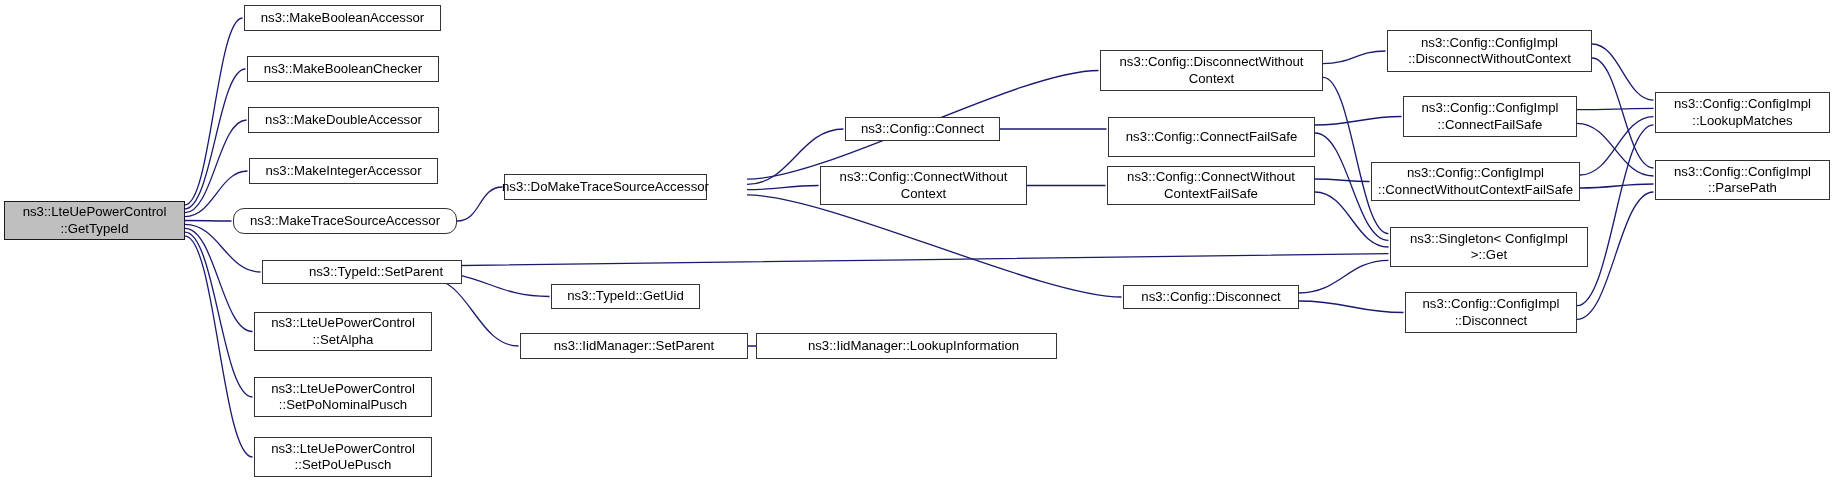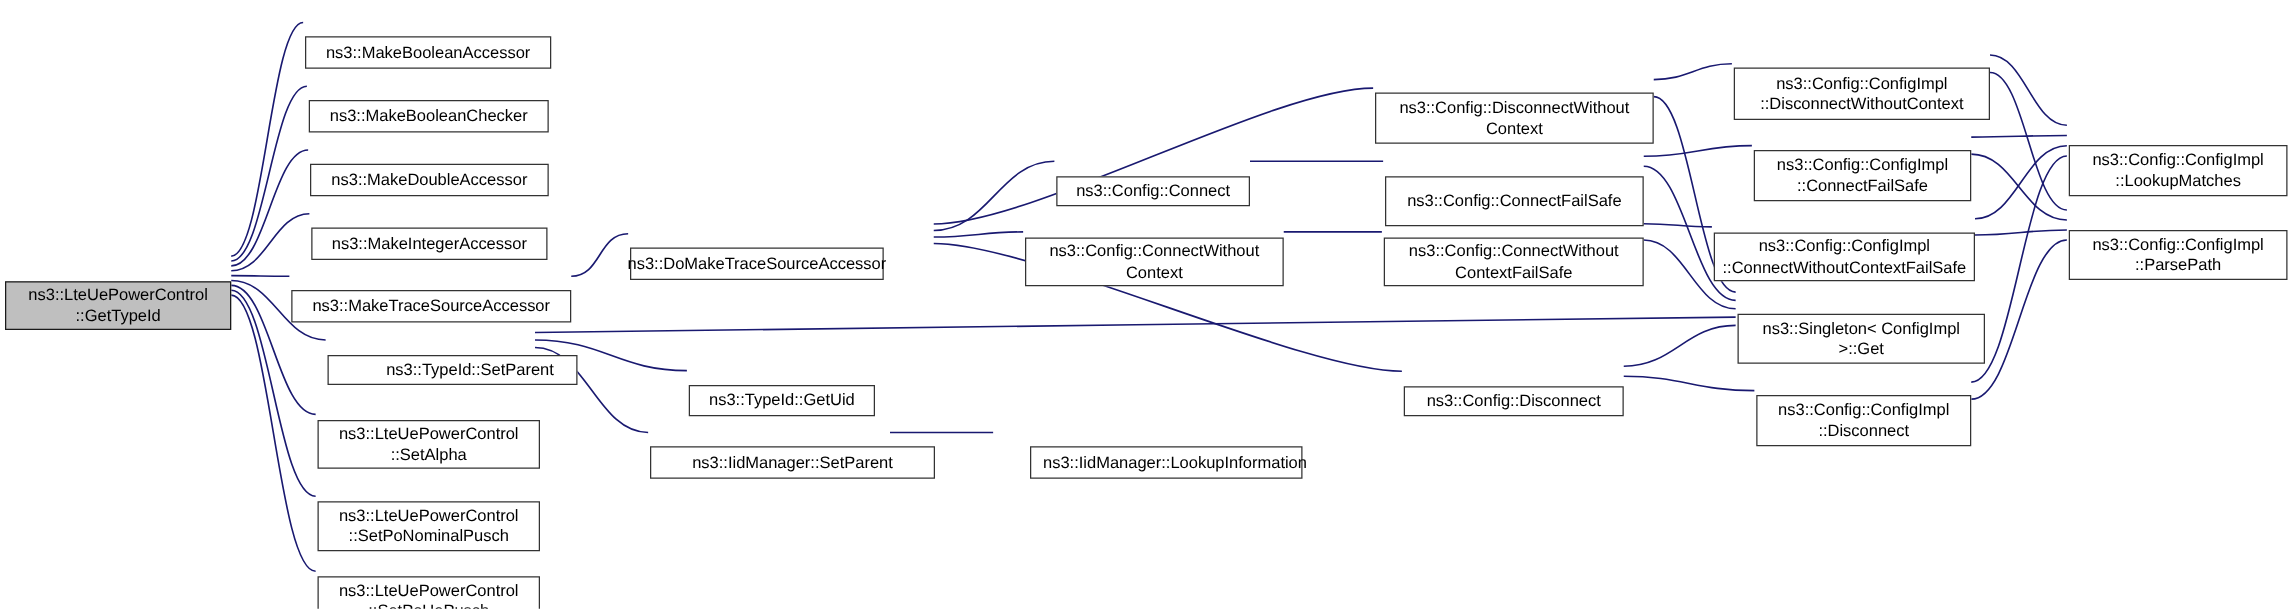--- a/index.html
+++ b/index.html
@@ -17,21 +17,20 @@
     background: #ffffff;
     color: #000000;
     display: flex;
     align-items: center;
     justify-content: center;
     text-align: center;
     font-size: 13.2px;
     line-height: 1.22;
     white-space: pre-line;
     cursor: pointer;
-    margin-top: 24px;
   }
   .gnode.main {
     background: #bfbfbf;
     border-color: #1a1a1a;
   }
   #edges {
     position: absolute;
     left: 0; top: 0;
     pointer-events: none;
   }
@@ -83,32 +82,32 @@
       <path d="M1580,188 C1613.075,188 1620.425,184 1653.5,184" stroke="#191970" marker-end="url(#arrow)"></path>
       <path d="M1577,305.6666666666667 C1611.425,305.6666666666667 1619.075,124.8 1653.5,124.8" stroke="#191970" marker-end="url(#arrow)"></path>
       <path d="M1577,319.3333333333333 C1611.425,319.3333333333333 1619.075,192 1653.5,192" stroke="#191970" marker-end="url(#arrow)"></path>
     </svg>
 <div class="gnode main" style="left: 4px; top: 201px; width: 181px; height: 39px;">ns3::LteUePowerControl
 ::GetTypeId</div>
     <div class="gnode" style="left: 244px; top: 5px; width: 197px; height: 26px;">ns3::MakeBooleanAccessor</div>
     <div class="gnode" style="left: 247px; top: 56px; width: 192px; height: 26px;">ns3::MakeBooleanChecker</div>
     <div class="gnode" style="left: 248px; top: 107px; width: 191px; height: 26px;">ns3::MakeDoubleAccessor</div>
     <div class="gnode" style="left: 249px; top: 158px; width: 189px; height: 26px;">ns3::MakeIntegerAccessor</div>
-    <div class="gnode" style="left: 233px; top: 208px; width: 224px; height: 26px;">ns3::MakeTraceSourceAccessor</div>
+    <div class="gnode" style="left: 233px; top: 208px; width: 224px; height: 26px; border-radius: 11px;">ns3::MakeTraceSourceAccessor</div>
     <div class="gnode" style="left: 262px; top: 260px; width: 200px; height: 24px; padding-left: 28px;">ns3::TypeId::SetParent</div>
     <div class="gnode" style="left: 254px; top: 312px; width: 178px; height: 39px;">ns3::LteUePowerControl
 ::SetAlpha</div>
     <div class="gnode" style="left: 254px; top: 377px; width: 178px; height: 40px;">ns3::LteUePowerControl
 ::SetPoNominalPusch</div>
     <div class="gnode" style="left: 254px; top: 437px; width: 178px; height: 40px;">ns3::LteUePowerControl
 ::SetPoUePusch</div>
     <div class="gnode" style="left: 504px; top: 174px; width: 203px; height: 26px;">ns3::DoMakeTraceSourceAccessor</div>
     <div class="gnode" style="left: 551px; top: 284px; width: 149px; height: 25px;">ns3::TypeId::GetUid</div>
     <div class="gnode" style="left: 520px; top: 333px; width: 228px; height: 26px;">ns3::IidManager::SetParent</div>
-    <div class="gnode" style="left: 824px; top: 333px; width: 218px; height: 26px; padding-left: 14px;">ns3::IidManager::LookupInformation</div>
+    <div class="gnode" style="left: 756px; top: 333px; width: 301px; height: 26px; padding-left: 14px;">ns3::IidManager::LookupInformation</div>
     <div class="gnode" style="left: 845px; top: 117px; width: 155px; height: 24px;">ns3::Config::Connect</div>
     <div class="gnode" style="left: 820px; top: 166px; width: 207px; height: 39px;">ns3::Config::ConnectWithout
 Context</div>
     <div class="gnode" style="left: 1100px; top: 50px; width: 223px; height: 41px;">ns3::Config::DisconnectWithout
 Context</div>
     <div class="gnode" style="left: 1108px; top: 117px; width: 207px; height: 40px;">ns3::Config::ConnectFailSafe</div>
     <div class="gnode" style="left: 1107px; top: 166px; width: 208px; height: 39px;">ns3::Config::ConnectWithout
 ContextFailSafe</div>
     <div class="gnode" style="left: 1123px; top: 285px; width: 176px; height: 24px;">ns3::Config::Disconnect</div>
     <div class="gnode" style="left: 1387px; top: 30px; width: 205px; height: 42px;">ns3::Config::ConfigImpl

